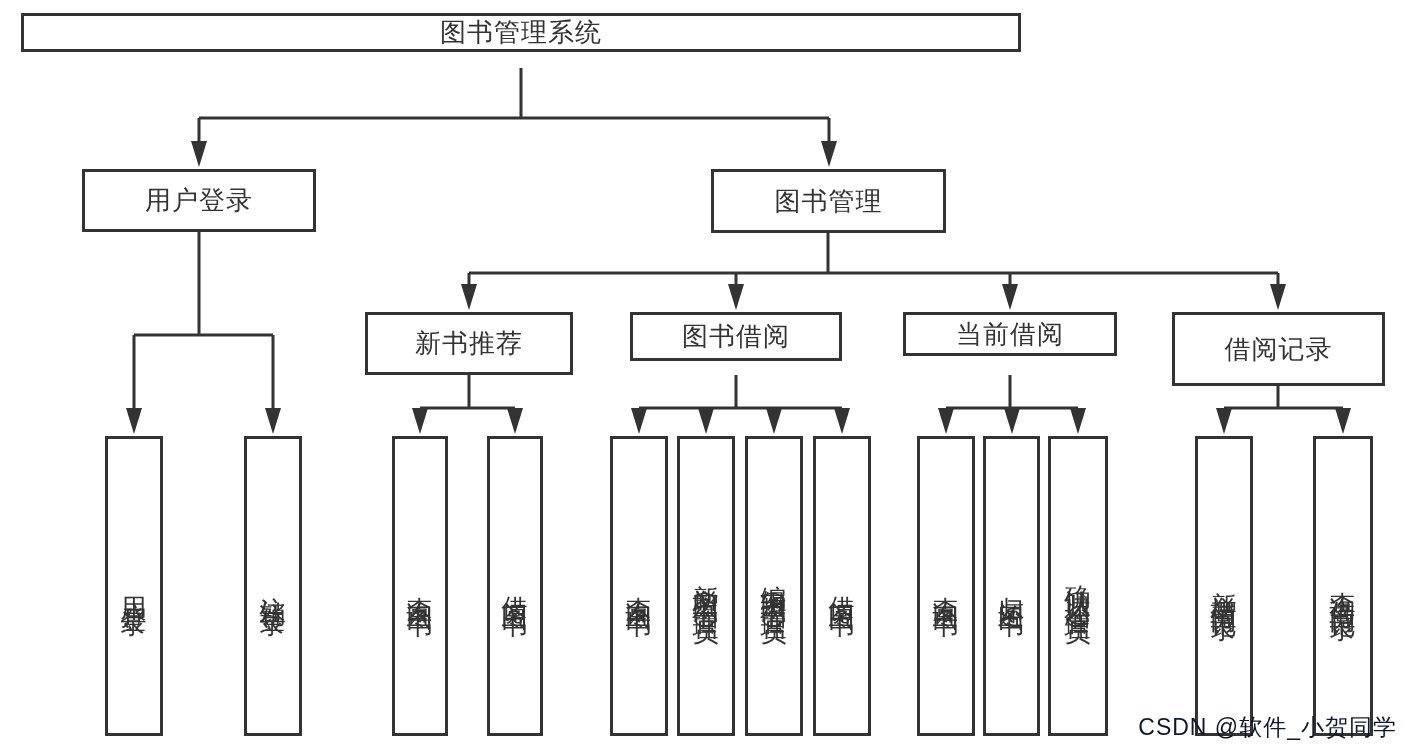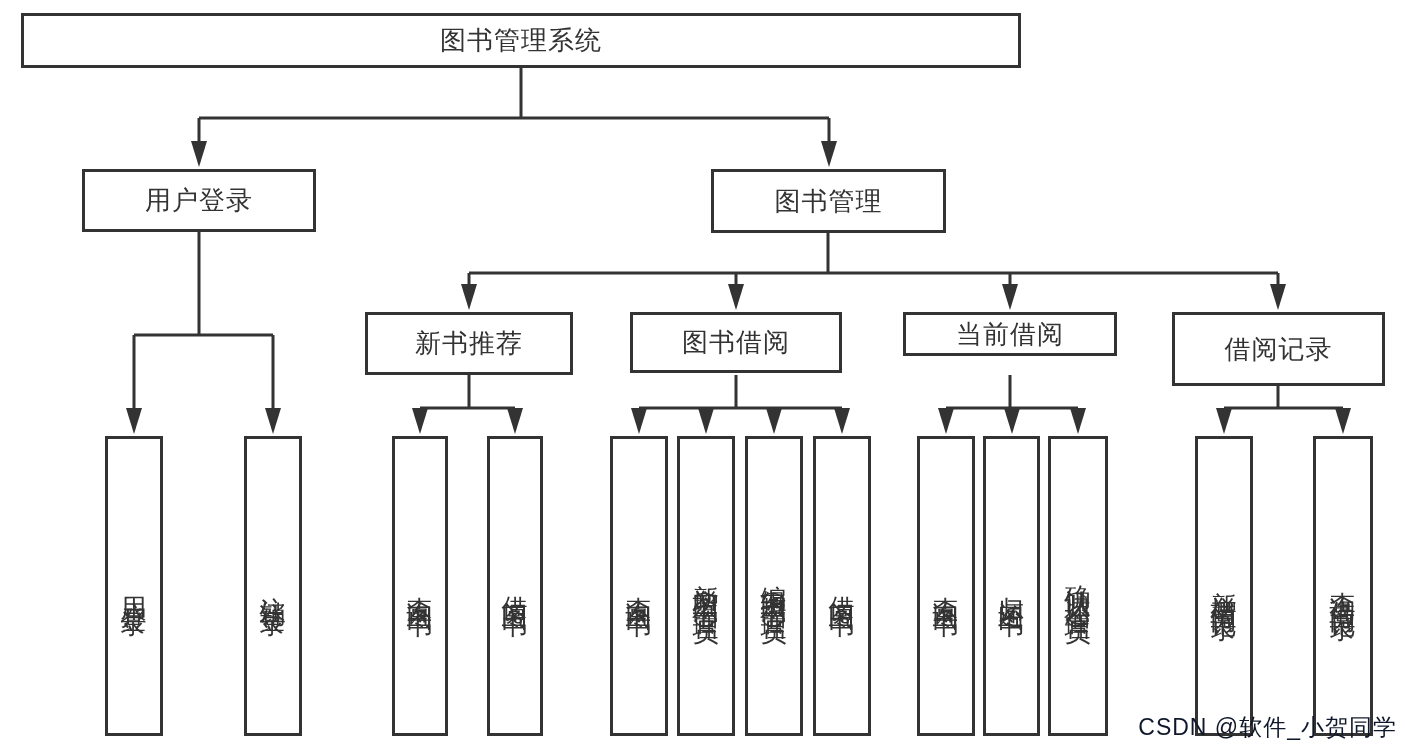--- a/index.html
+++ b/index.html
@@ -76,35 +76,35 @@
       <polygon points="766,408 782,408 774,434"></polygon>
       <polygon points="834,408 850,408 842,434"></polygon>
       <polygon points="938,408 954,408 946,434"></polygon>
       <polygon points="1004,408 1020,408 1012,434"></polygon>
       <polygon points="1070,408 1086,408 1078,434"></polygon>
       <polygon points="1216,408 1232,408 1224,434"></polygon>
       <polygon points="1335,408 1351,408 1343,434"></polygon>
     </g>
   </svg>
 
-  <div class="node h" style="left:21px; top:13px; width:1000px; height:55px;">
+  <div class="node h" style="left:21px; top:13px; width:1000px; height:39px;">
     <span>图书管理系统</span>
   </div>
 
   <div class="node h" style="left:82px; top:169px; width:234px; height:63px;">
     <span>用户登录</span>
   </div>
   <div class="node h" style="left:365px; top:312px; width:208px; height:63px;">
     <span>新书推荐</span>
   </div>
 
   <div class="node h" style="left:711px; top:169px; width:235px; height:64px;">
     <span>图书管理</span>
   </div>
-  <div class="node h" style="left:630px; top:312px; width:212px; height:61px;">
+  <div class="node h" style="left:630px; top:312px; width:212px; height:49px;">
     <span>图书借阅</span>
   </div>
   <div class="node h" style="left:903px; top:312px; width:214px; height:44px;">
     <span>当前借阅</span>
   </div>
   <div class="node h" style="left:1172px; top:312px; width:213px; height:74px;">
     <span>借阅记录</span>
   </div>
 
   <div class="node v" style="left:105px; top:436px; width:58px; height:300px;">

